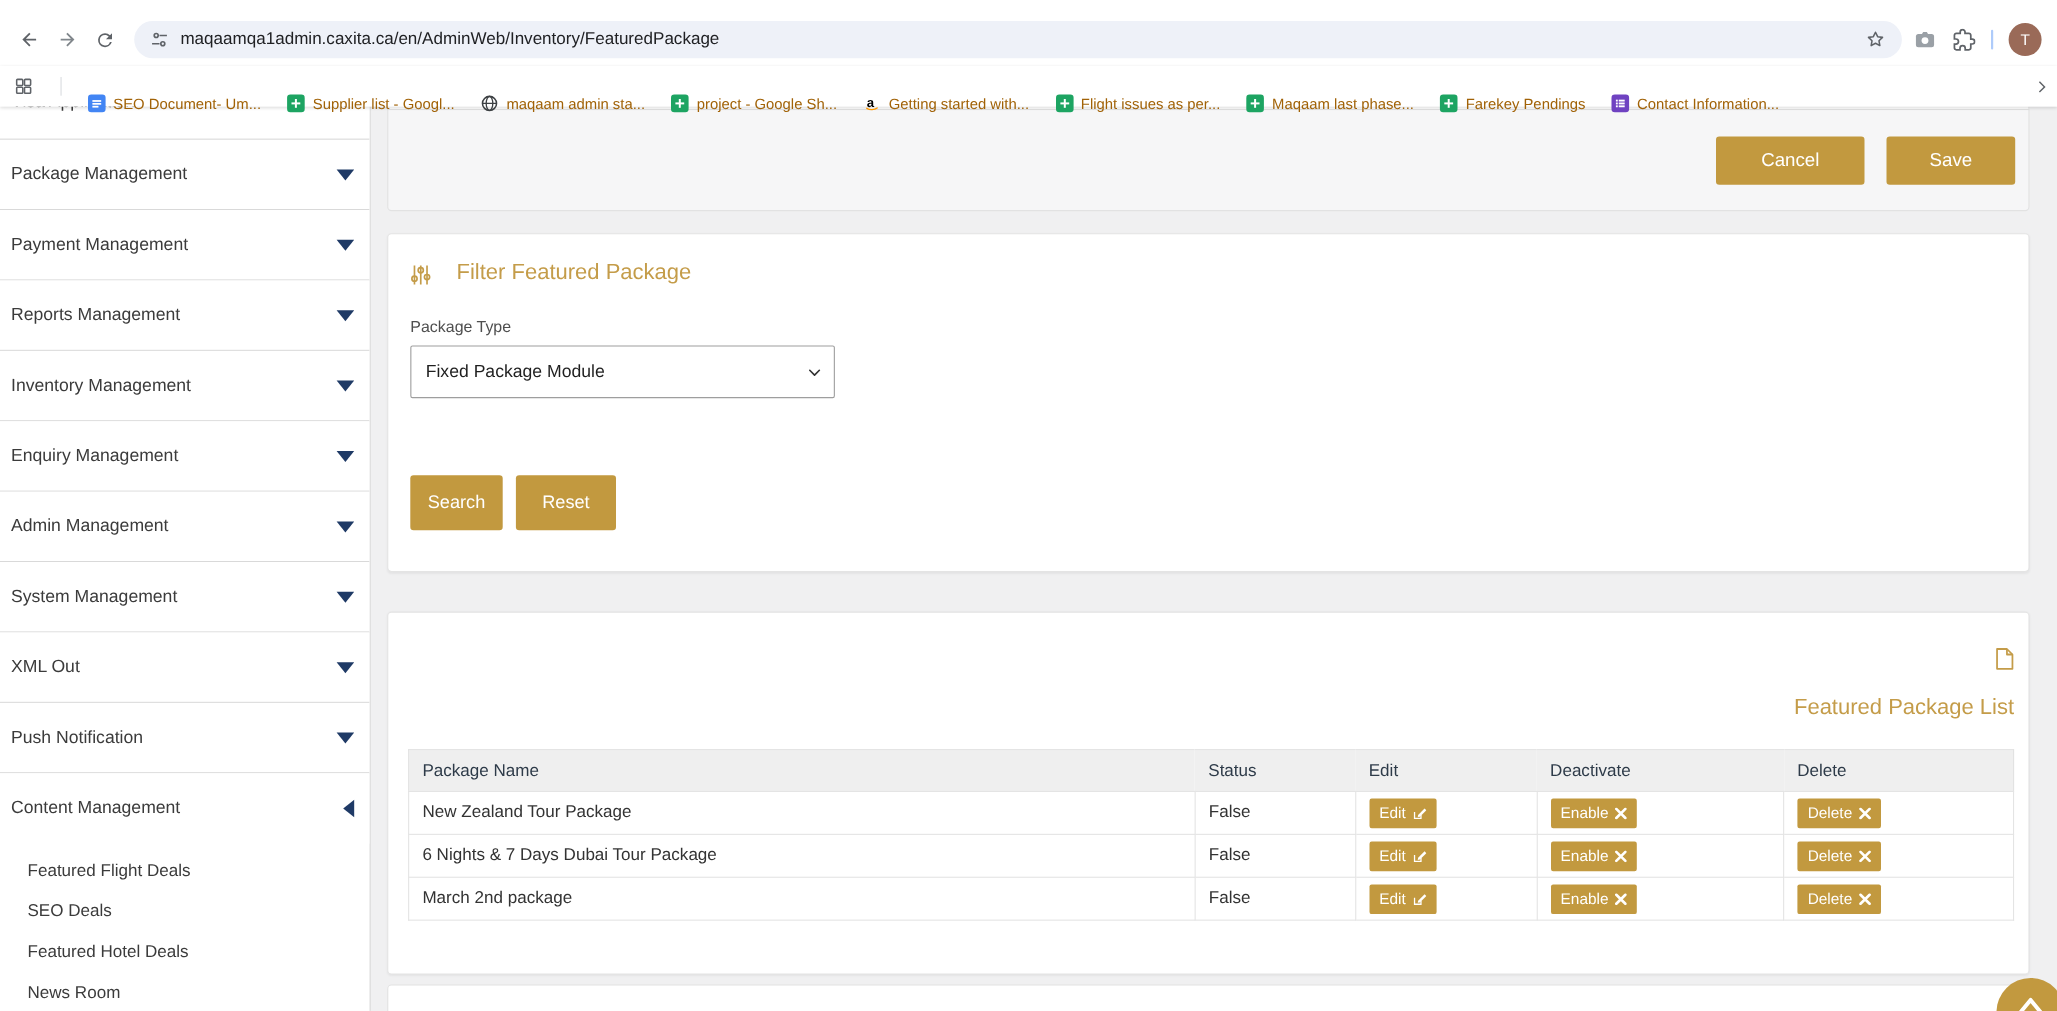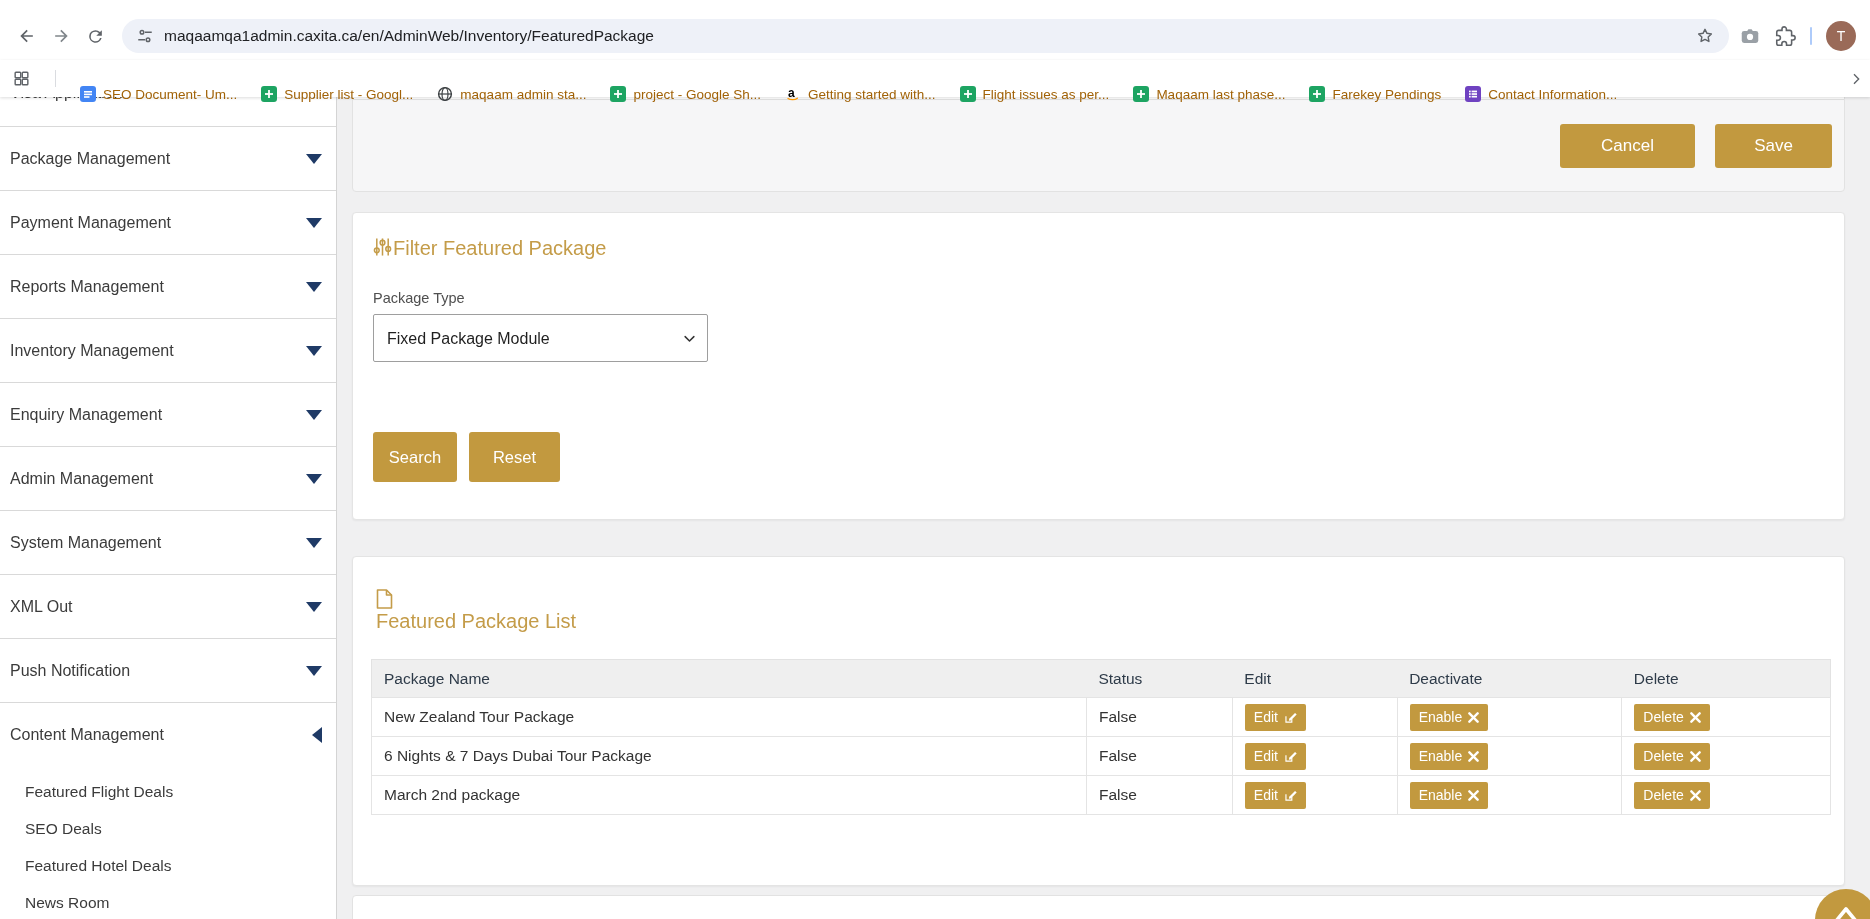--- a/index.html
+++ b/index.html
@@ -42,23 +42,23 @@
 
   .form-card { position:absolute; left:15px; right:25px; top:0; }
   .form-card-body { height:14px; background:#fff; border-left:1px solid #e2e2e2; border-right:1px solid #e2e2e2; }
   .form-card-footer { height:93px; background:#f6f6f7; border:1px solid #e2e2e2; border-radius:0 0 4px 4px; display:flex; align-items:center; justify-content:flex-end; gap:20px; padding-right:12px; }
   .btn-lg { height:44px; font-size:17px; }
   .btn-cancel { width:135px; }
   .btn-save { width:117px; }
 
   .card { position:absolute; left:15px; right:25px; background:#fff; border:1px solid #e4e4e4; border-radius:4px; box-shadow:0 1px 2px rgba(0,0,0,.05); }
   .filter-card { top:127px; height:308px; padding:24px 20px; }
-  .card-title { display:flex; align-items:flex-start; gap:1px; color:#c49c49; font-size:20px; }
+  .card-title { display:flex; align-items:flex-end; gap:23px; color:#c49c49; font-size:20px; }
   .field-label { margin-top:30px; font-size:14.5px; color:#4f4f4f; }
-  .select-wrap { margin-top:8px; width:335px; height:48px; position:relative; border:1px solid #9e9e9e; border-radius:2px; background:#fff; }
+  .select-wrap { margin-top:8px; width:386px; height:48px; position:relative; border:1px solid #9e9e9e; border-radius:2px; background:#fff; }
   .select-wrap select { -webkit-appearance:none; appearance:none; width:100%; height:100%; border:none; outline:none; background:transparent; padding:0 34px 0 13px; font-size:16px; color:#1f1f1f; font-family:"Liberation Sans", sans-serif; }
   .select-chevron { position:absolute; right:10px; top:16px; pointer-events:none; }
   .filter-buttons { margin-top:70px; display:flex; gap:12px; }
   .btn-search { width:84px; height:50px; font-size:16.5px; }
   .btn-reset { width:91px; height:50px; font-size:16.5px; }
 
   .list-card { top:471px; height:330px; padding:32px 13px 0 18px; }
   .pkg-table { width:100%; margin-top:26px; border-collapse:collapse; font-size:15.5px; border:1px solid #e2e2e2; }
   .pkg-table th { background:#efefef; text-align:left; font-weight:400; color:#2e3b49; padding:9px 12px; height:38px; }
   .pkg-table td { border:1px solid #e4e4e4; color:#333; padding:5px 12px; height:39px; }

